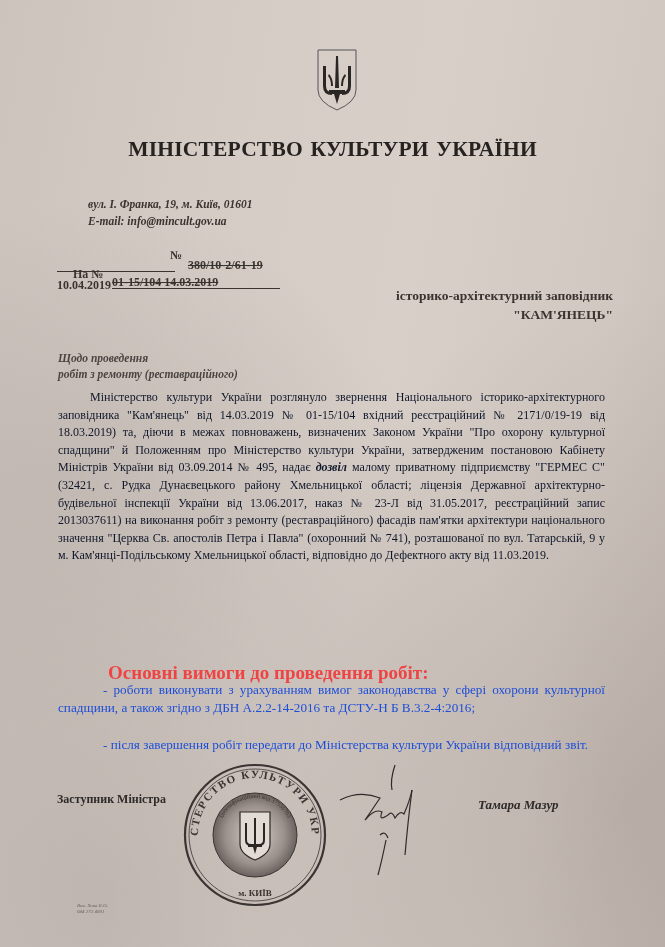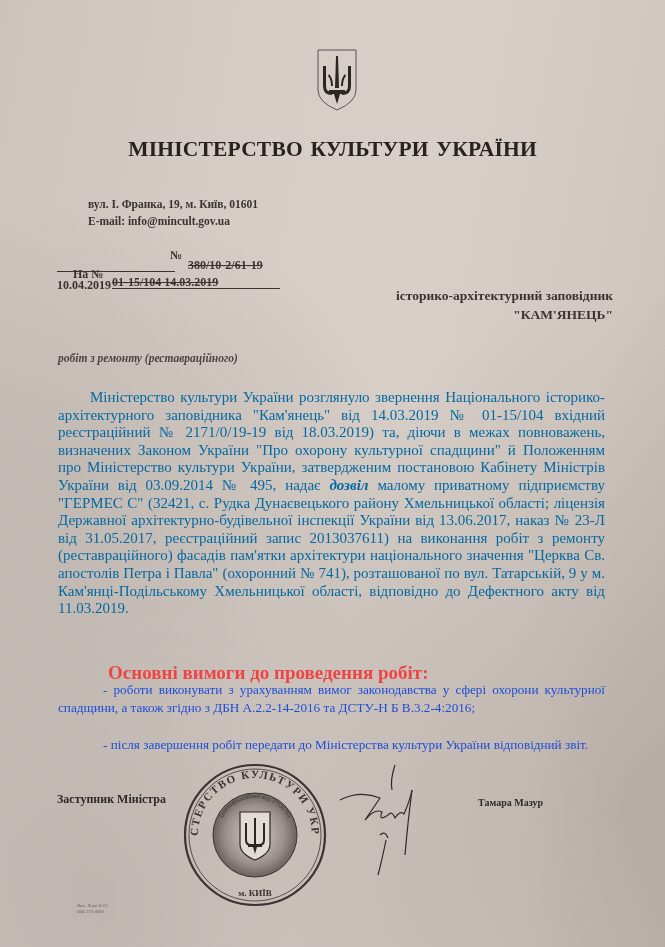--- a/index.html
+++ b/index.html
@@ -16,44 +16,44 @@
         radial-gradient(ellipse at 95% 85%, rgba(150,138,132,0.35), transparent 45%),
         radial-gradient(ellipse at 10% 50%, rgba(170,160,155,0.2), transparent 40%);
     }
     .abs { position:absolute; }
     .emblem { left:316px; top:48px; width:42px; height:64px; }
     .title {
       left:0; width:665px; top:137px; text-align:center;
       font-size:21.5px; font-weight:bold; letter-spacing:0.2px; color:#262220;
       word-spacing:2px;
     }
-    .contacts { left:88px; top:196px; font-size:11.5px; font-weight:bold; line-height:16.5px; color:#3a3430; }
+    .contacts { left:88px; top:196px; font-size:11.5px; font-weight:bold; line-height:16.5px; color:#3a3430;font-style:italic; }
     .regline { font-size:12px; font-weight:bold; color:#3a3430; }
     .reg-date { left:57px; top:258px;margin-top:20px; }
     .reg-no-label { left:170px; top:248px; }
     .reg-no { left:188px; top:258px; text-decoration:line-through; }
     .ref-label { left:73px; top:267px; }
     .ref-val { left:112px; top:275px; text-decoration:line-through; }
     .underline1 { left:57px; top:271px; width:118px; height:1px; background:#3a3430; }
     .underline3 { left:112px; top:288px; width:168px; height:1px; background:#3a3430; }
     .addressee {
       right:52px; top:286px; text-align:right; font-weight:bold; font-size:13.5px; line-height:19px; color:#3a3430;
     }
     .subject { left:58px; top:350px; font-style:italic; font-weight:bold; font-size:11.5px; line-height:16px; color:#4a4440; }
     .body-text {
-      left:58px; top:389px; width:547px; font-size:15px; line-height:17.6px;
-      text-align:justify; text-indent:32px; color:#0369a1;
+      left:58px; top:389px; width:547px; font-size:12px; line-height:17.6px;
+      text-align:justify; text-indent:32px; color:#0f172a;
     }
     .body-text b { font-style:italic; }
     .req-head { left:108px; top:662px; font-weight:bold; font-size:19px; color:#ef4444; }
     .req { left:58px; width:547px; font-size:13.2px; line-height:17.6px; text-align:justify; text-indent:45px; color:#1d4ed8; }
     .req1 { top:681px; }
     .req2 { top:736px; }
     .sign-title { left:57px; top:792px; font-weight:bold; font-size:12px; color:#2e2a28; }
-    .sign-name { left:478px; top:797px; font-weight:bold; font-size:10px; color:#2e2a28; }
+    .sign-name { left:478px; top:797px; font-weight:bold; font-size:13px; color:#2e2a28;font-style:italic; }
     .stamp { left:180px; top:760px; width:150px; height:150px; }
     .signature { left:320px; top:760px; width:120px; height:120px; }
     .footer-note { left:77px; top:903px; font-size:5px; line-height:6px; font-style:italic; color:#6b625c; }
   </style>
 </head>
 <body>
 
 <div class="shade"></div>
 
 <div class="abs emblem">
@@ -85,20 +85,21 @@
 <div class="abs regline ref-label">На №</div>
 <div class="abs regline ref-val">01-15/104   14.03.2019</div>
 <div class="abs underline3"></div>
 
 <div class="abs addressee">
   <div>історико-архітектурний заповідник</div>
   <div>"КАМ'ЯНЕЦЬ"</div>
 </div>
 
 <div class="abs subject">
+  <div>Щодо проведення</div>
   <div>робіт з ремонту (реставраційного)</div>
 </div>
 
 <div class="abs body-text"><span>Міністерство культури України розглянуло звернення Національного історико-архітектурного заповідника "Кам'янець" від 14.03.2019 № 01-15/104 вхідний реєстраційний № 2171/0/19-19 від 18.03.2019) та, діючи в межах повноважень, визначених Законом України "Про охорону культурної спадщини" й Положенням про Міністерство культури України, затвердженим постановою Кабінету Міністрів України від 03.09.2014 № 495, надає </span><b>дозвіл</b><span> малому приватному підприємству "ГЕРМЕС С" (32421, с. Рудка Дунаєвецького району Хмельницької області; ліцензія Державної архітектурно-будівельної інспекції України від 13.06.2017, наказ № 23-Л від 31.05.2017, реєстраційний запис 2013037611) на виконання робіт з ремонту (реставраційного) фасадів пам'ятки архітектури національного значення "Церква Св. апостолів Петра і Павла" (охоронний № 741), розташованої по вул. Татарській, 9 у м. Кам'янці-Подільському Хмельницької області, відповідно до Дефектного акту від 11.03.2019.</span></div>
 
 <div class="abs req-head">Основні вимоги до проведення робіт:</div>
 <div class="abs req req1">- роботи виконувати з урахуванням вимог законодавства у сфері охорони культурної спадщини, а також згідно з ДБН А.2.2-14-2016 та ДСТУ-Н Б В.3.2-4:2016;</div>
 <div class="abs req req2">- після завершення робіт передати до Міністерства культури України відповідний звіт.</div>
 
 <div class="abs sign-title">Заступник Міністра</div>

